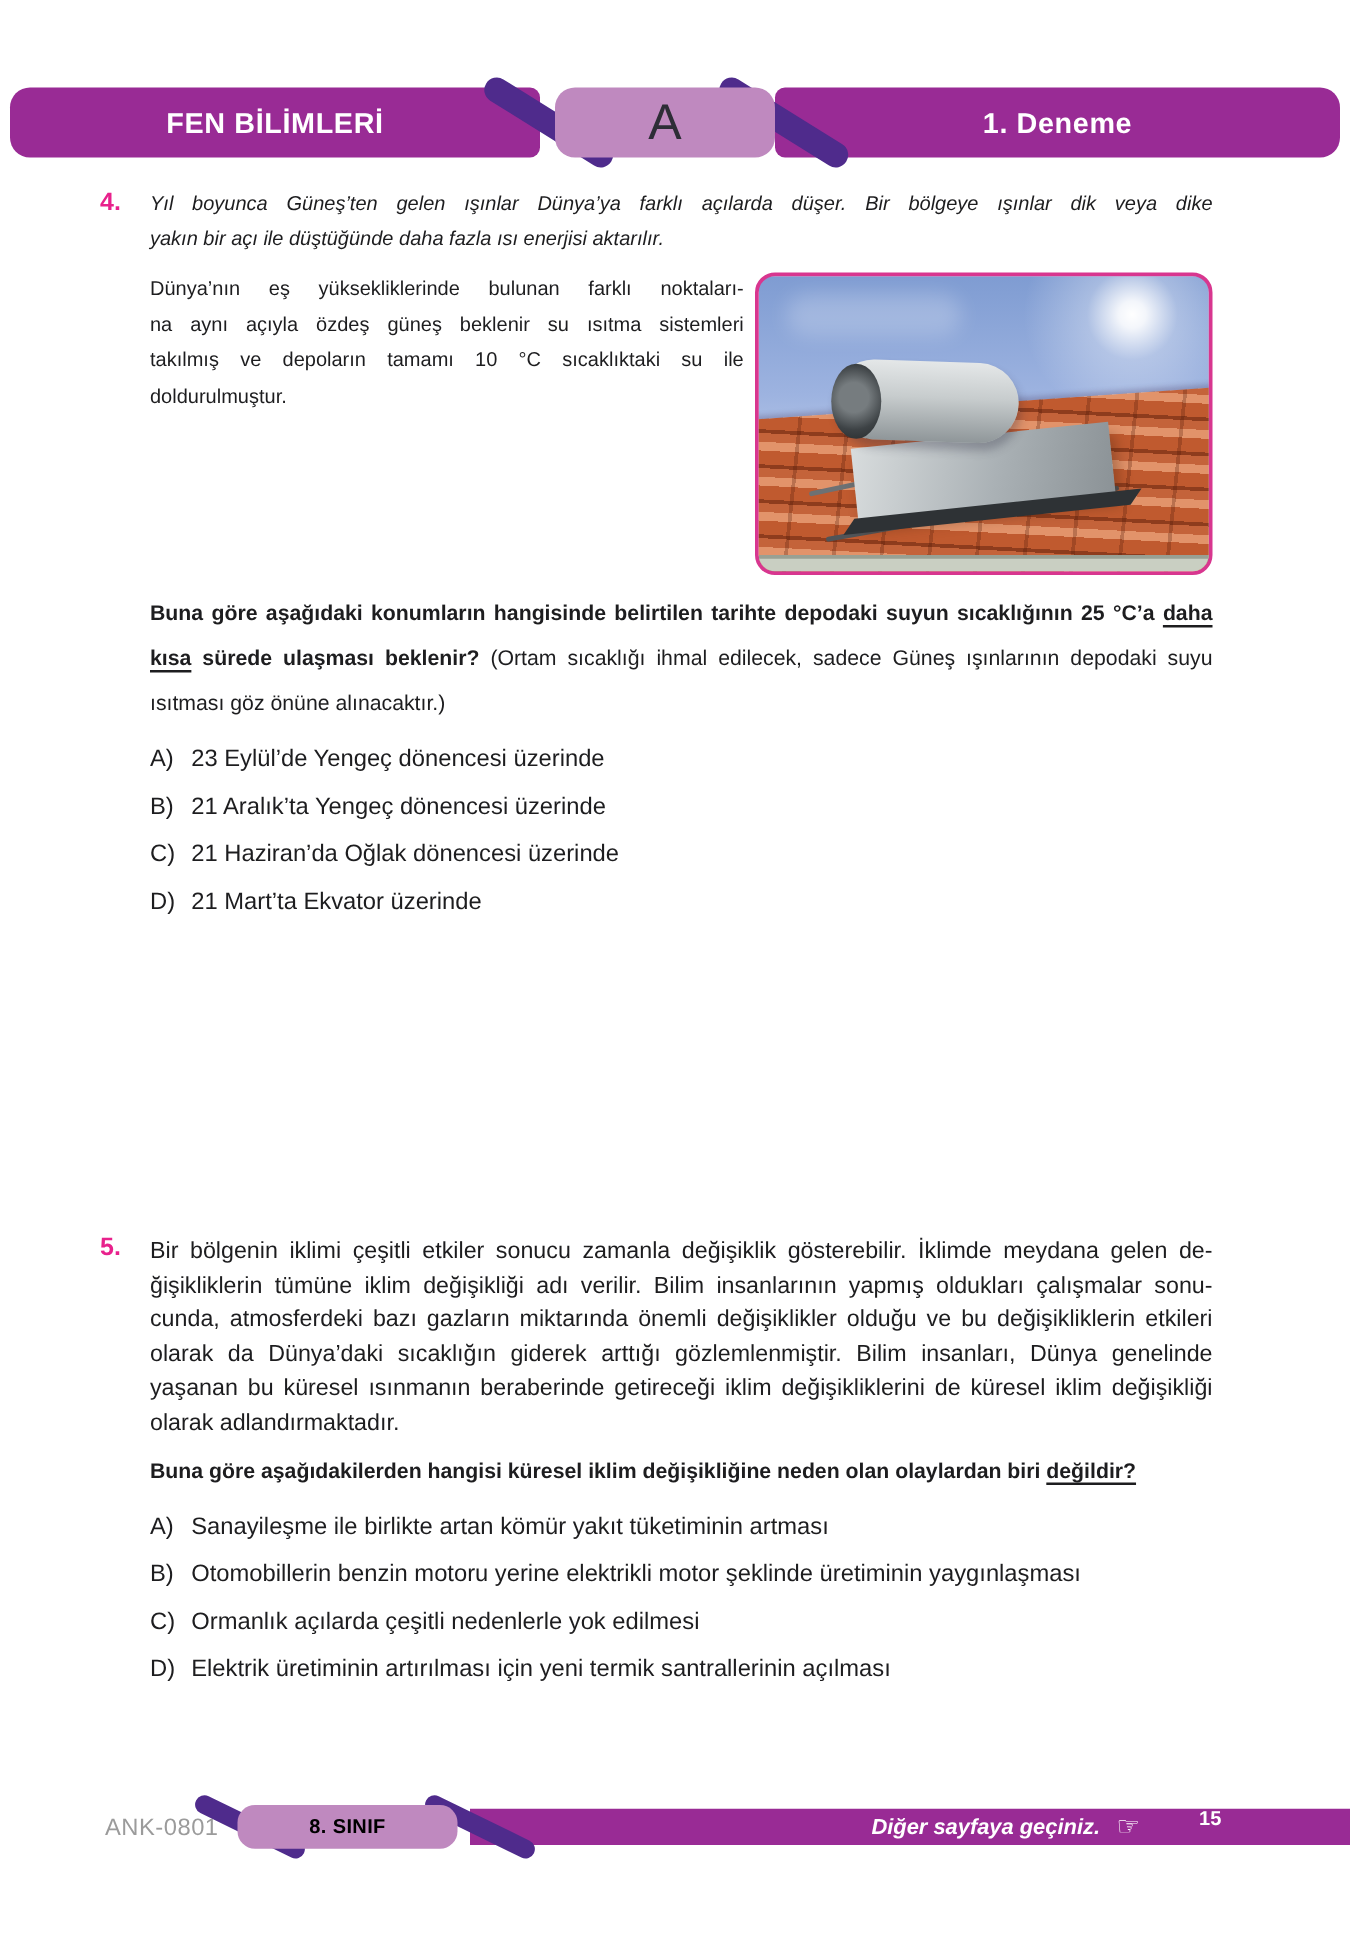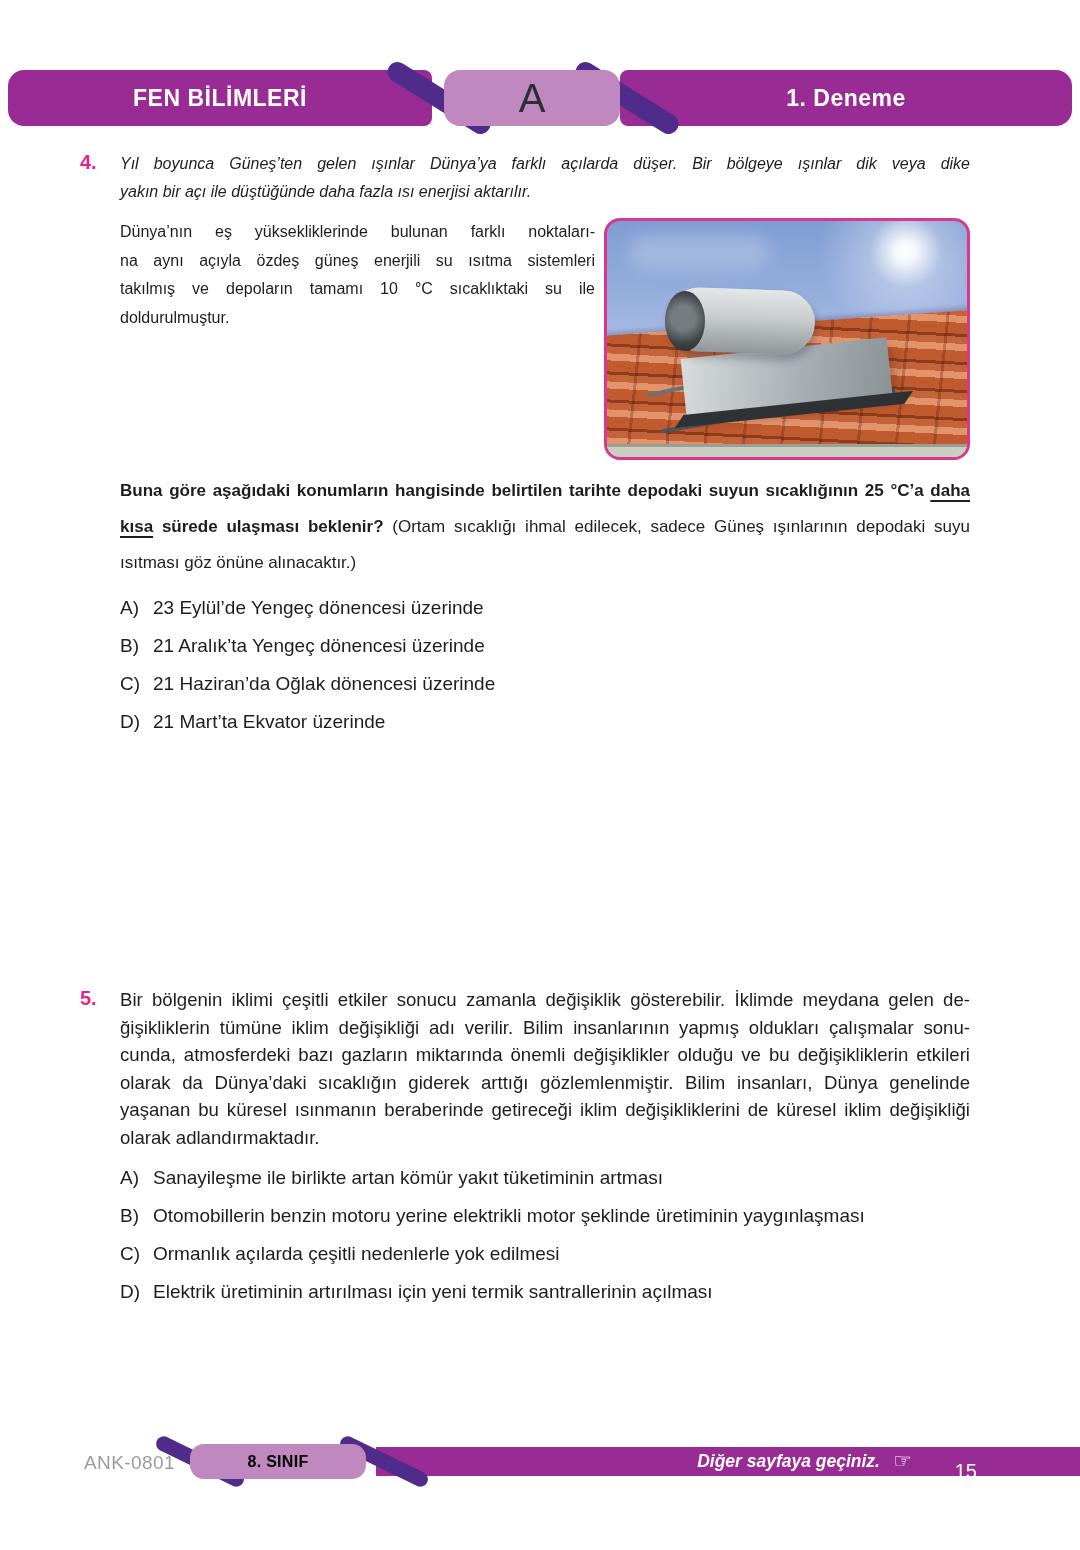--- a/index.html
+++ b/index.html
@@ -75,21 +75,21 @@
   .footer-code { position:absolute; left:84px; top:11px; font-size:19px; color:#9b9b9b; letter-spacing:.4px; }
   .ftwist { position:absolute; width:96px; height:15px; background:var(--ribbon); border-radius:8px; top:13px; transform:rotate(26deg); z-index:2; }
   .ftwist.f1 { left:152px; }
   .ftwist.f2 { left:336px; }
   .grade-capsule { position:absolute; left:190px; top:3px; width:176px; height:35px; background:var(--capsule); border-radius:14px;
            display:flex; align-items:center; justify-content:center; z-index:3; }
   .grade-label { color:#000000; font-weight:bold; font-size:16px; letter-spacing:.3px; }
   .footer-band { position:absolute; left:376px; top:6px; width:704px; height:29px; background:var(--band); z-index:1; }
   .footer-note { position:absolute; right:200px; top:4px; color:#fff; font-size:17.5px; font-weight:bold; font-style:italic; }
   .hand-icon { position:absolute; right:168px; top:2px; color:#fff; font-size:21px; }
-  .page-number { position:absolute; right:103px; top:13px; color:#fff; font-size:20px; font-weight:normal; }
+  .page-number { position:absolute; right:103px; top:0; color:#fff; font-size:16px; font-weight:bold; }
 </style>
 </head>
 <body>
 
 <div class="page">
 
   <div class="header">
     <div class="band band-left">
       <span class="band-label">FEN BİLİMLERİ</span>
     </div>
@@ -106,21 +106,21 @@
   <div class="question q4">
     <div class="qnum">4.</div>
     <div class="qcontent">
       <div class="lines intro">
           <div class="jline">Yıl boyunca Güneş’ten gelen ışınlar Dünya’ya farklı açılarda düşer. Bir bölgeye ışınlar dik veya dike</div>
           <div class="jline-end">yakın bir açı ile düştüğünde daha fazla ısı enerjisi aktarılır.</div>
         </div>
       <div class="q4-row">
         <div class="lines q4-body">
             <div class="jline">Dünya’nın eş yüksekliklerinde bulunan farklı noktaları-</div>
-            <div class="jline">na aynı açıyla özdeş güneş enerjili su ısıtma sistemleri</div>
+            <div class="jline">na aynı açıyla özdeş güneş beklenir su ısıtma sistemleri</div>
             <div class="jline">takılmış ve depoların tamamı 10 °C sıcaklıktaki su ile</div>
             <div class="jline-end">doldurulmuştur.</div>
           </div>
         <div class="photo">
           <div class="cloud"></div>
           <div class="sun-glare"></div>
           <div class="roof-tiles"></div>
           <div class="fascia-strip"></div>
           <div class="support-frame-1"></div>
           <div class="support-frame-2"></div>
@@ -155,20 +155,21 @@
     <div class="qnum">5.</div>
     <div class="qcontent">
       <div class="lines q5-body">
           <div class="jline">Bir bölgenin iklimi çeşitli etkiler sonucu zamanla değişiklik gösterebilir. İklimde meydana gelen de-</div>
           <div class="jline">ğişikliklerin tümüne iklim değişikliği adı verilir. Bilim insanlarının yapmış oldukları çalışmalar sonu-</div>
           <div class="jline">cunda, atmosferdeki bazı gazların miktarında önemli değişiklikler olduğu ve bu değişikliklerin etkileri</div>
           <div class="jline">olarak da Dünya’daki sıcaklığın giderek arttığı gözlemlenmiştir. Bilim insanları, Dünya genelinde</div>
           <div class="jline">yaşanan bu küresel ısınmanın beraberinde getireceği iklim değişikliklerini de küresel iklim değişikliği</div>
           <div class="jline-end">olarak adlandırmaktadır.</div>
         </div>
+      <div class="stem"><span class="b">Buna göre aşağıdakilerden hangisi küresel iklim değişikliğine neden olan olaylardan biri </span><span class="u">değildir?</span></div>
       <div class="options">
         <div class="opt">
             <span class="opt-letter">A)</span>
             <span>Sanayileşme ile birlikte artan kömür yakıt tüketiminin artması</span>
           </div>
         <div class="opt">
             <span class="opt-letter">B)</span>
             <span>Otomobillerin benzin motoru yerine elektrikli motor şeklinde üretiminin yaygınlaşması</span>
           </div>
         <div class="opt">

